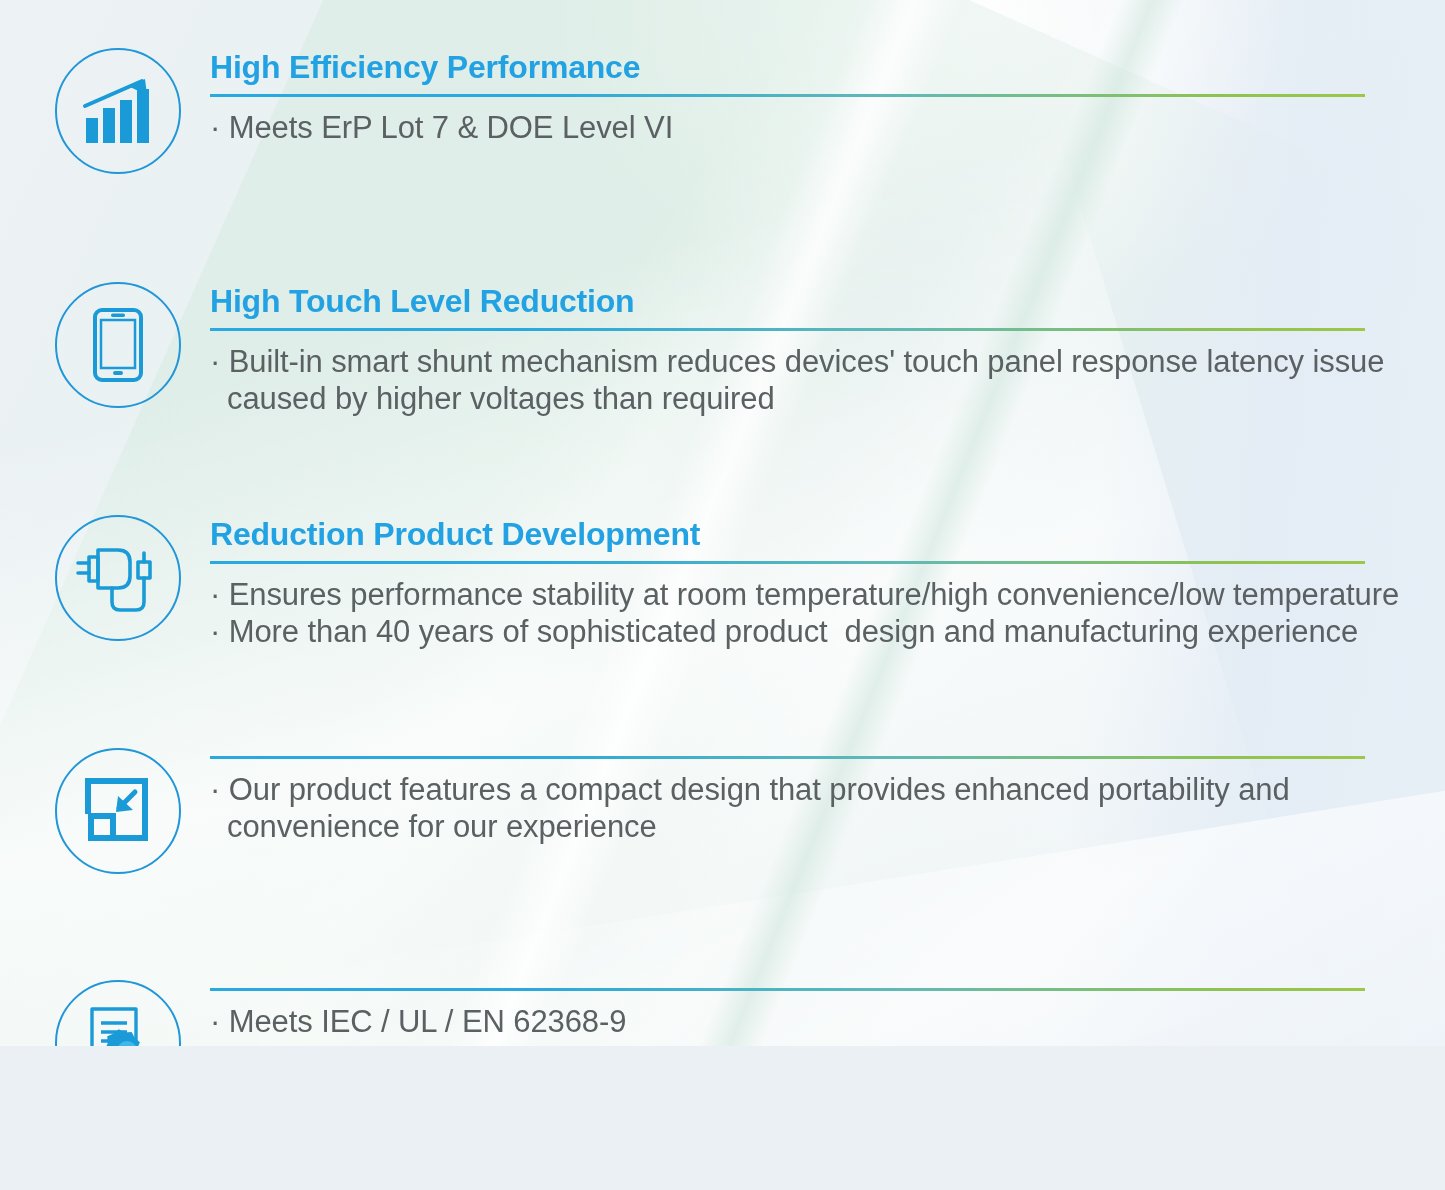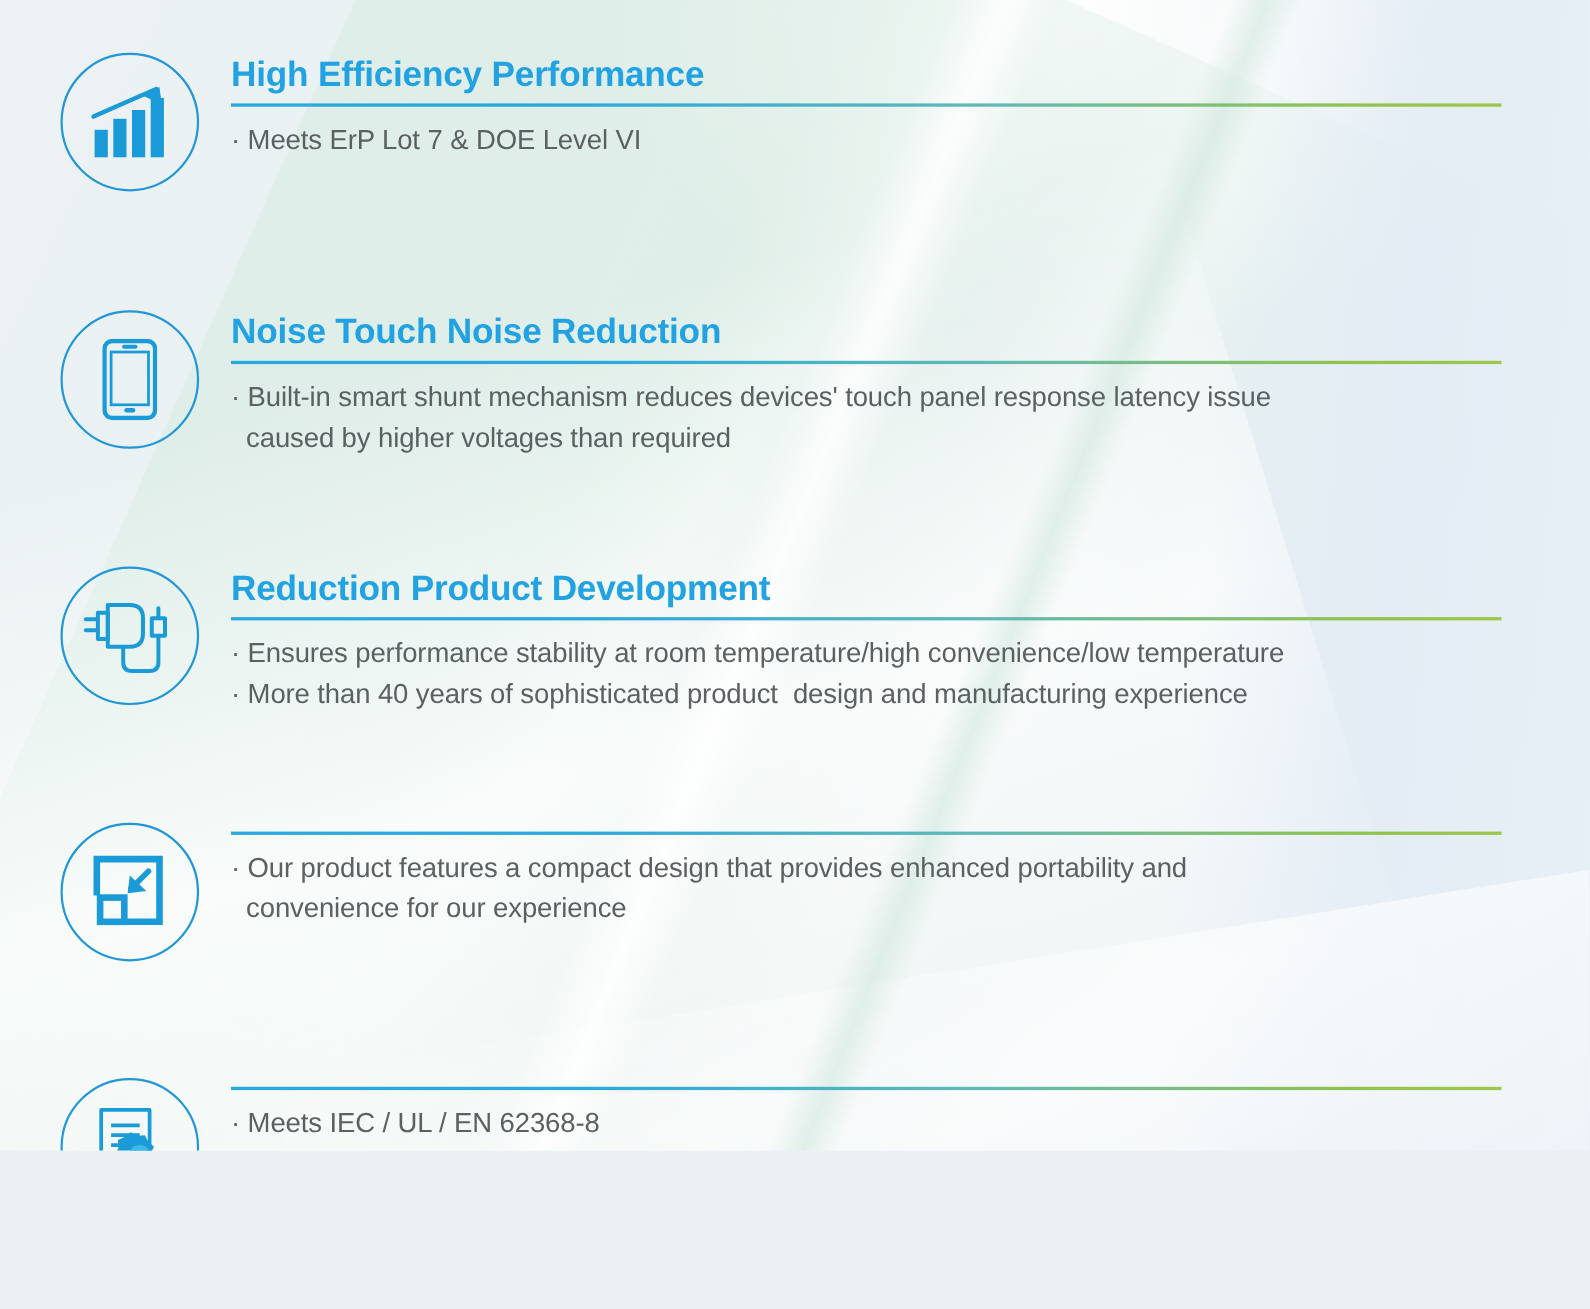--- a/index.html
+++ b/index.html
@@ -65,21 +65,21 @@
   .f-title{
     color:#22a2e2;font-weight:bold;font-size:32px;line-height:38px;
     letter-spacing:-0.2px;white-space:nowrap;
   }
   .f-rule{
     height:3px;margin-top:8px;
     background:linear-gradient(90deg,#28a9e0 0%,#2aa9dd 28%,#62b9b4 60%,#8fc34f 88%,#9cc74a 100%);
   }
   .f-lines{margin-top:12px;}
   .f-line{
-    color:#5b6062;font-size:25px;line-height:37px;
+    color:#5b6062;font-size:31px;line-height:37px;
     letter-spacing:-0.1px;white-space:pre-wrap;
   }
 
   
   #feature-0{top:48px;}
   #feature-0 .f-rule{width:1155px;}
   #feature-1{top:282px;}
   #feature-1 .f-rule{width:1155px;}
   #feature-2{top:515px;}
   #feature-2 .f-rule{width:1155px;}
@@ -129,21 +129,21 @@
     <div class="feature" id="feature-1">
       <div class="f-icon">
         <svg width="50" height="74" viewBox="0 0 50 74" aria-hidden="true">
           <rect x="2" y="2" width="46" height="70" rx="7" ry="7" fill="none" stroke="#1a9bd7" stroke-width="4"></rect>
           <rect x="8" y="12" width="34" height="48" fill="none" stroke="#1a9bd7" stroke-width="2.5"></rect>
           <rect x="18" y="5.5" width="14" height="3.5" rx="1.75" fill="#1a9bd7"></rect>
           <rect x="20" y="63" width="10" height="4" rx="2" fill="#1a9bd7"></rect>
         </svg>
       </div>
       <div class="f-body">
-        <div class="f-title">Noise Touch Noise Reduction</div>
+        <div class="f-title">High Touch Level Reduction</div>
         <div class="f-rule"></div>
         <div class="f-lines">
           <div class="f-line">· Built-in smart shunt mechanism reduces devices' touch panel response latency issue
   caused by higher voltages than required</div>
         </div>
       </div>
     </div>
 
     <div class="feature" id="feature-2">
       <div class="f-icon">
@@ -203,19 +203,19 @@
           </g>
           <g>
             <path d="M45 28 L51.5 31.5 L59 31 L62.5 37.5 L68 42 L65 49 L65.5 56.5 L58.5 59.5 L53 64 L46.5 60.5 L39 61 L35.5 54.5 L30 50 L33 43 L32.5 35.5 L39.5 32.5 Z" fill="#1a9bd7" transform="translate(-12,-6) scale(0.92) translate(8,5)"></path>
             <circle cx="45" cy="46" r="10" fill="#3eb8ea"></circle>
           </g>
         </svg>
       </div>
       <div class="f-body">
         <div class="f-rule"></div>
         <div class="f-lines">
-          <div class="f-line">· Meets IEC / UL / EN 62368-8</div>
+          <div class="f-line">· Meets IEC / UL / EN 62368-9</div>
         </div>
       </div>
     </div>
 
   </div>
 </div>
 
 </body></html>

